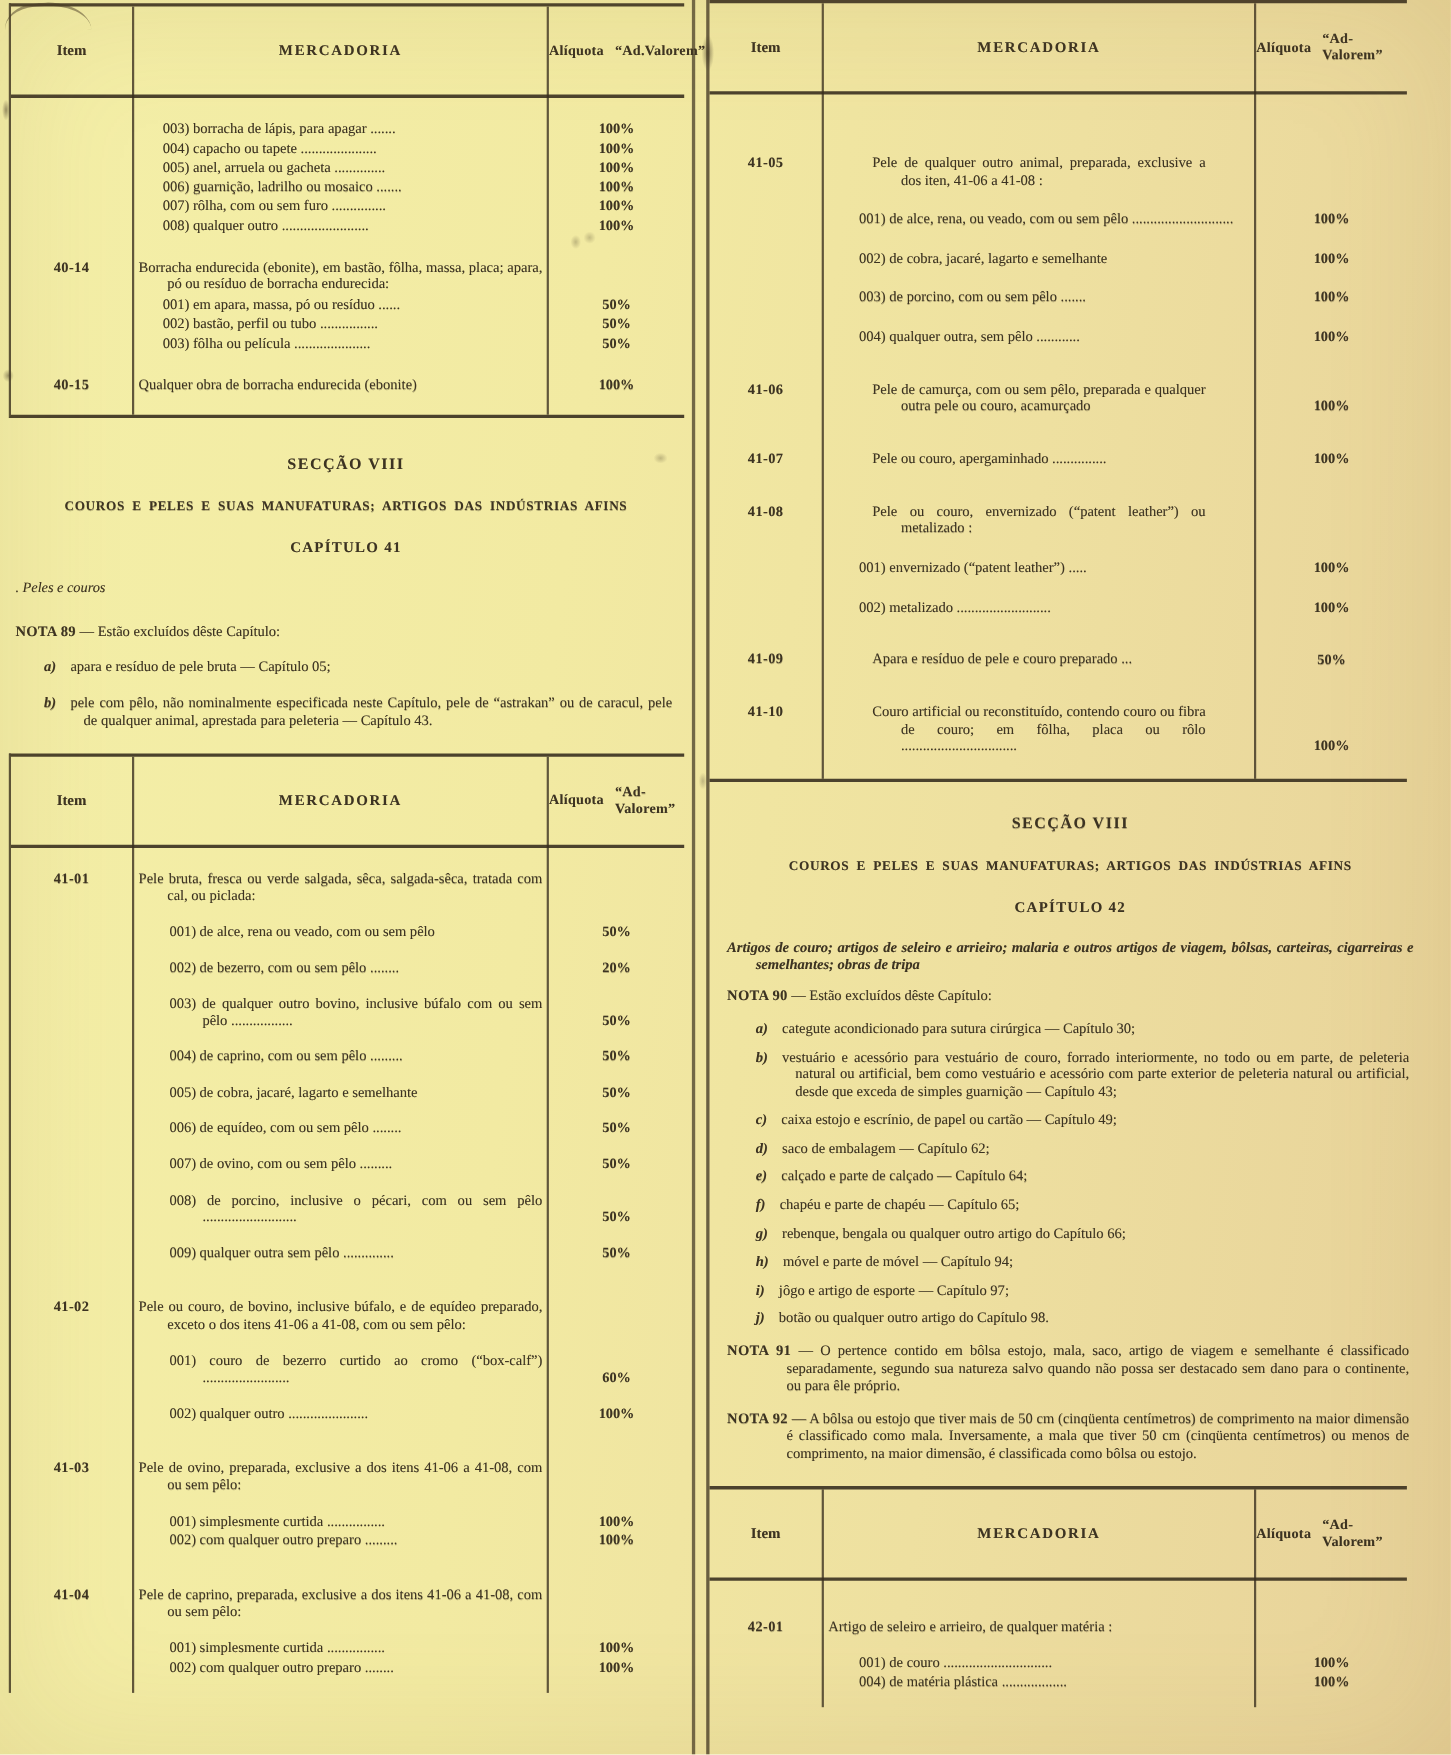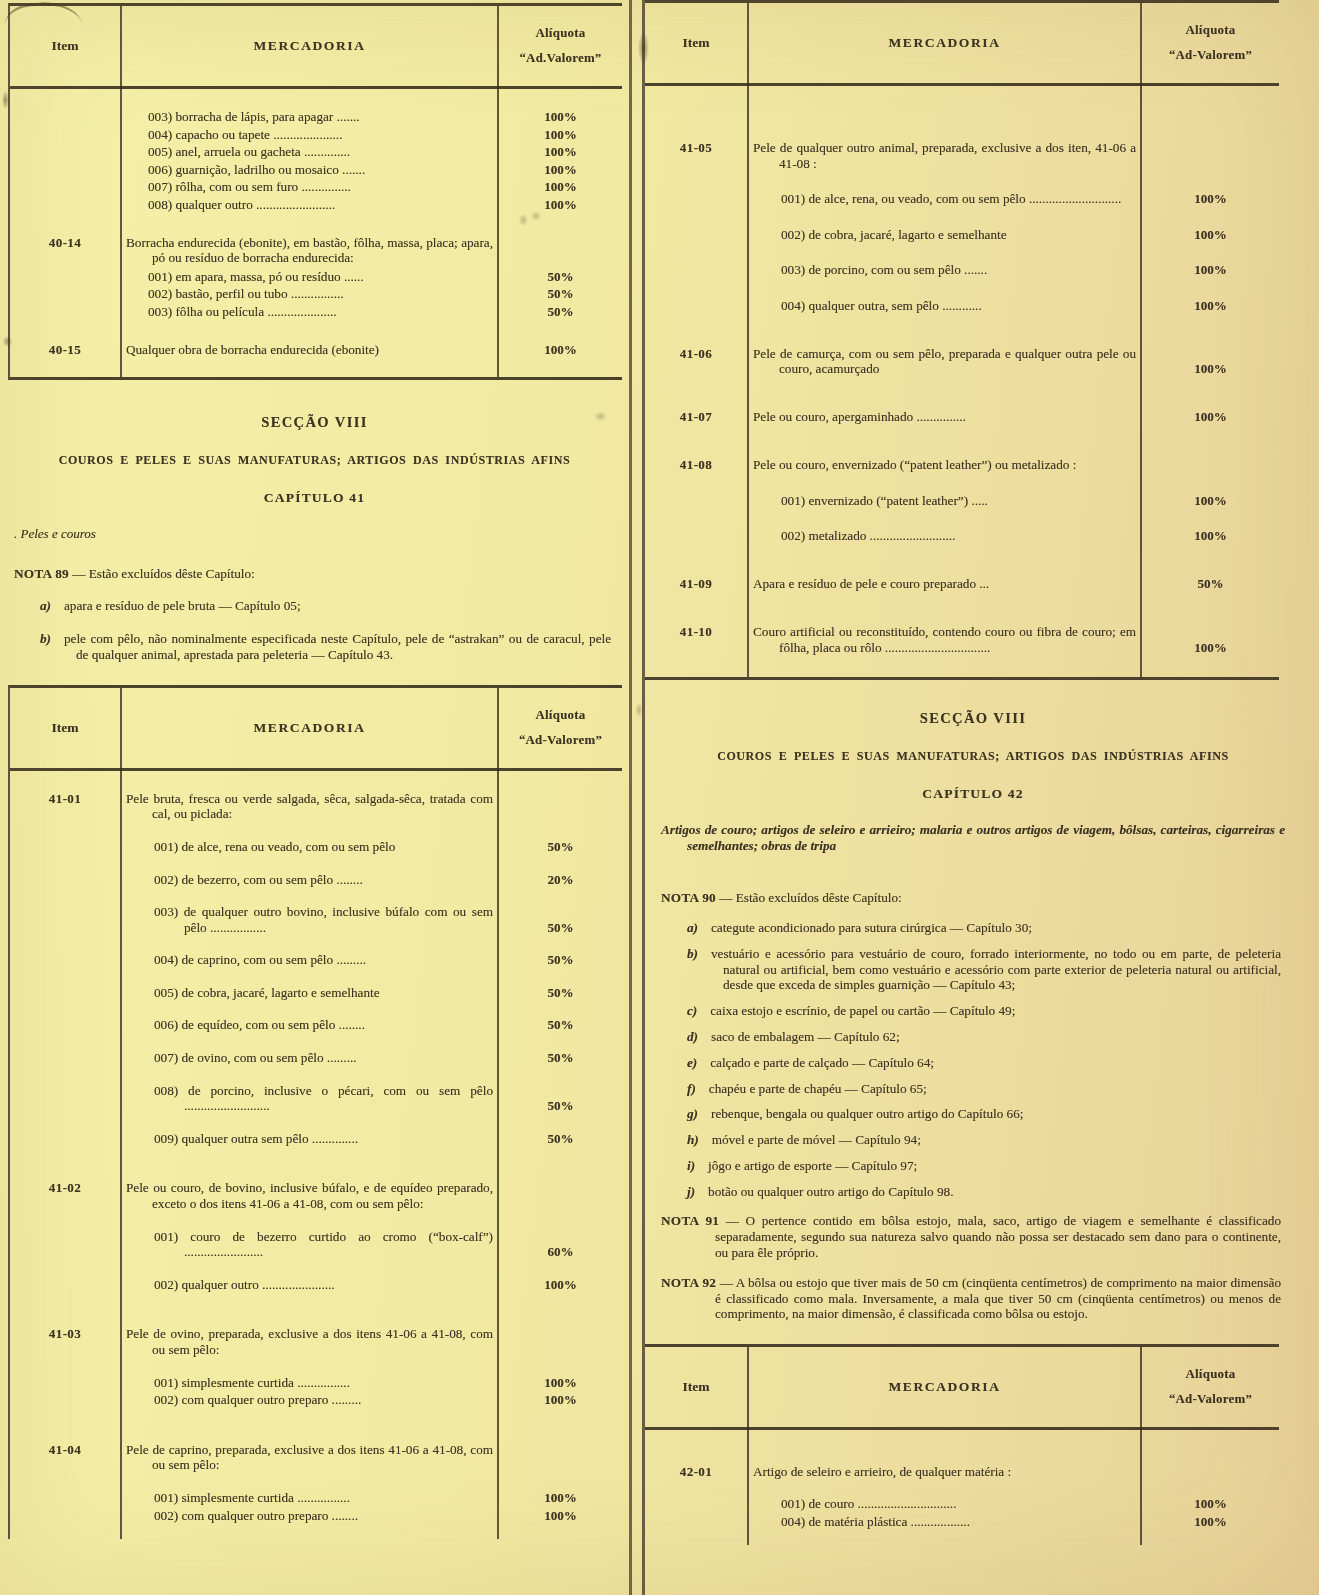--- a/index.html
+++ b/index.html
@@ -19,42 +19,42 @@
         border-left:3px solid rgba(60,50,32,.75);}
   
   .table{position:relative;border-top:3px solid rgba(52,43,28,.88);}
   .tbl-left{--c1:110px;--c3:123px;width:612px;border-left:2px solid rgba(52,43,28,.8);}
   .tbl-right{--c1:102px;--c3:137px;width:634px;}
   .tA,.tC{border-bottom:3px solid rgba(52,43,28,.88);}
   .thead{display:grid;grid-template-columns:var(--c1) 1fr var(--c3);
          align-items:center;height:80px;}
   .th{text-align:center;font-weight:bold;font-size:13.5px;}
   .th-merc{letter-spacing:1.6px;}
-  .th-alq{display:flex;flex-direction:column;align-items:center;gap:10px;
+  .th-alq{display:flex;flex-direction:row;align-items:center;gap:10px;
           font-weight:bold;font-size:12.8px;letter-spacing:.3px;}
   .hline{border-bottom:3px solid rgba(52,43,28,.88);}
   .vline{position:absolute;top:0;bottom:0;width:2px;background:rgba(55,45,30,.78);}
   .v1{left:var(--c1);}
   .v2{right:var(--c3);}
   .tbody{padding:20px 0 16px;}
   .trow{display:grid;grid-template-columns:var(--c1) 1fr var(--c3);}
   .cell.item{font-weight:bold;text-align:center;font-size:13px;letter-spacing:.4px;}
   .cell.merc{font-size:13.2px;line-height:15.6px;text-align:justify;padding-right:6px;}
   .cell.merc.desc{padding-left:32px;text-indent:-26px;}
   .cell.merc.subtxt{padding-left:64px;text-indent:-30px;}
   .dense .cell.merc.subtxt{padding-left:56px;text-indent:-28px;}
   .cell.pct{align-self:end;text-align:center;font-weight:bold;font-size:13px;line-height:15.6px;}
   
   .trow.tight{margin-top:2px;}
   .trow.sub{margin-top:17px;}
   .trow.head{margin-top:34px;margin-bottom:10px;}
   .tbody .trow:first-child{margin-top:0;}
   .dense .trow.head{margin-top:22px;margin-bottom:3px;}
   .tC .trow.sub{margin-top:20px;}
-  .tC .trow.head{margin-top:32px;margin-bottom:6px;}
+  .tC .trow.head{margin-top:32px;margin-bottom:6px;gap:40px;}
   .tC .tbody{padding-top:22px;}
   .tD .trow.head{margin-top:26px;margin-bottom:4px;}
   .tD .trow.sub{margin-top:16px;}
   .tD .tbody{padding-top:8px;}
   
   .sect{font-size:13.2px;}
   .sect-left{padding:0 14px 0 6px;}
   .sect-right{padding:0 34px 0 16px;}
   .secao{font-size:14.5px;font-weight:bold;text-align:center;letter-spacing:1.4px;
          margin:34px 0 0;}
@@ -62,21 +62,21 @@
   .caps{font-size:12px;font-weight:bold;text-align:center;letter-spacing:.6px;
         word-spacing:3px;margin-top:22px;}
   .capitulo{font-size:13.5px;font-weight:bold;text-align:center;
         letter-spacing:1.2px;margin:22px 0 0;}
   .subtitle{font-size:13px;font-style:italic;text-align:left;margin-top:20px;}
   .chapter-desc{font-style:italic;font-weight:bold;font-size:13.2px;line-height:16px;
         text-align:justify;padding-left:26px;text-indent:-26px;margin-top:20px;}
   .nota{margin-top:24px;font-size:13.2px;line-height:15.8px;text-align:justify;
         padding-left:54px;text-indent:-54px;padding-right:4px;}
   .sect-right .nota{margin-top:14px;}
-  .sect-right .nota.first{margin-top:36px;}
+  .sect-right .nota.first{margin-top:12px;}
   .nlab{font-weight:bold;letter-spacing:.3px;}
   .letters{margin-top:6px;}
   .letter{margin-top:17px;font-size:13.2px;line-height:15.8px;text-align:justify;
         padding-left:62px;text-indent:-36px;padding-right:4px;}
   .sect-right .letter{margin-top:10px;}
   .sect-right .letters{margin-top:14px;}
   .letter .lab{font-style:italic;font-weight:bold;padding-right:13px;}
   .tbl-gap{height:22px;}
   
   .smudge{position:absolute;pointer-events:none;}

